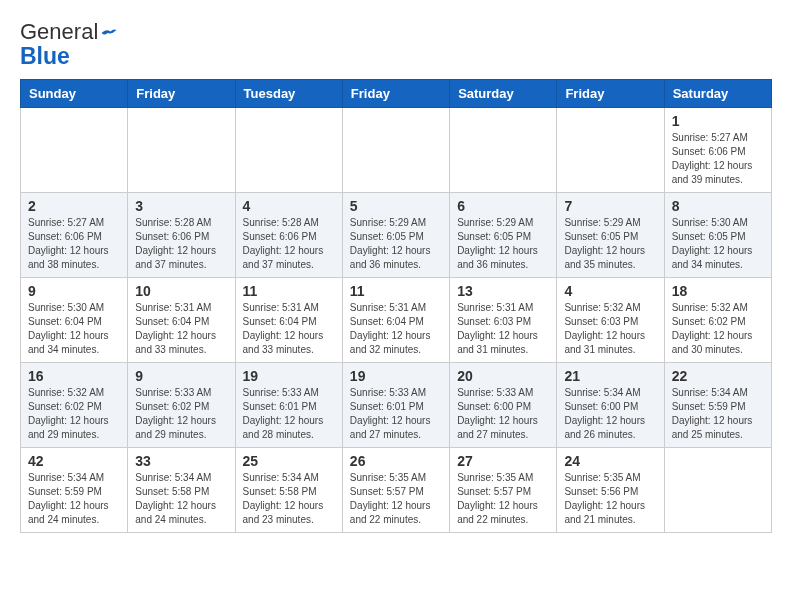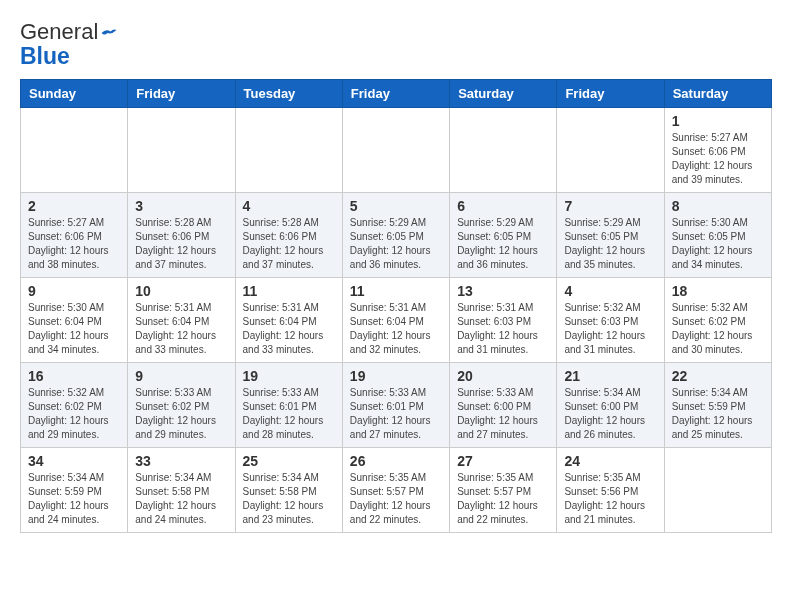--- a/index.html
+++ b/index.html
@@ -249,21 +249,21 @@
         </td>
         <td>
           <span class="day-number">22</span>
           <div class="day-info" style="white-space: pre-line;">Sunrise: 5:34 AM
 Sunset: 5:59 PM
 Daylight: 12 hours and 25 minutes.</div>
         </td>
       </tr>
       <tr>
         <td>
-          <span class="day-number">34</span>
+          <span class="day-number">42</span>
           <div class="day-info" style="white-space: pre-line;">Sunrise: 5:34 AM
 Sunset: 5:59 PM
 Daylight: 12 hours and 24 minutes.</div>
         </td>
         <td>
           <span class="day-number">33</span>
           <div class="day-info" style="white-space: pre-line;">Sunrise: 5:34 AM
 Sunset: 5:58 PM
 Daylight: 12 hours and 24 minutes.</div>
         </td>

